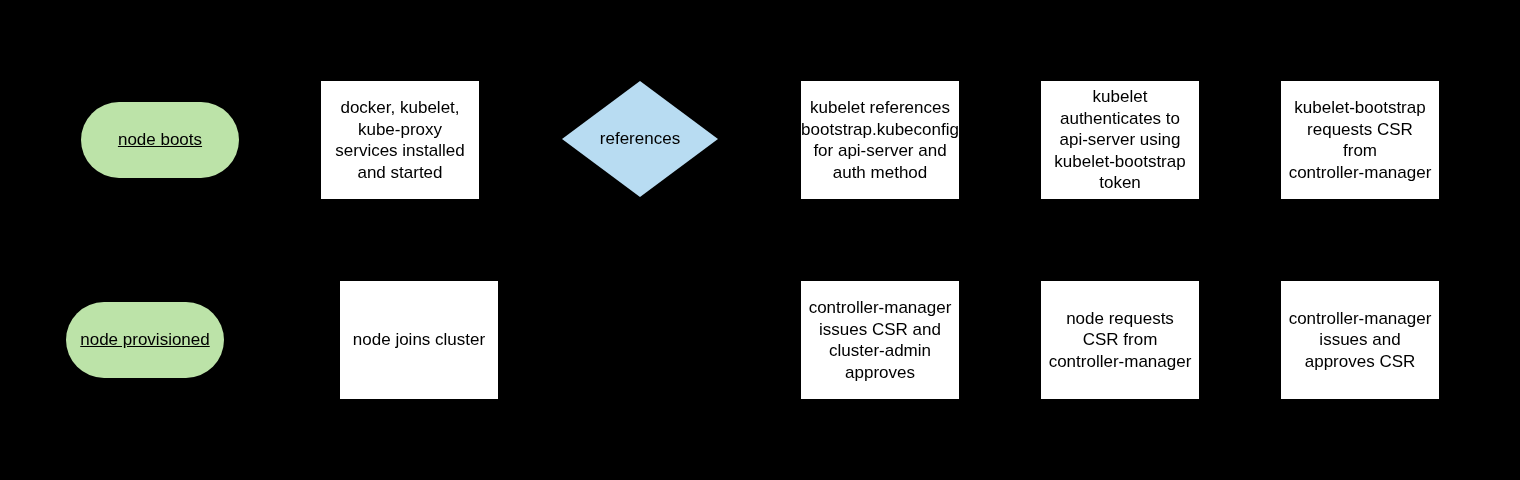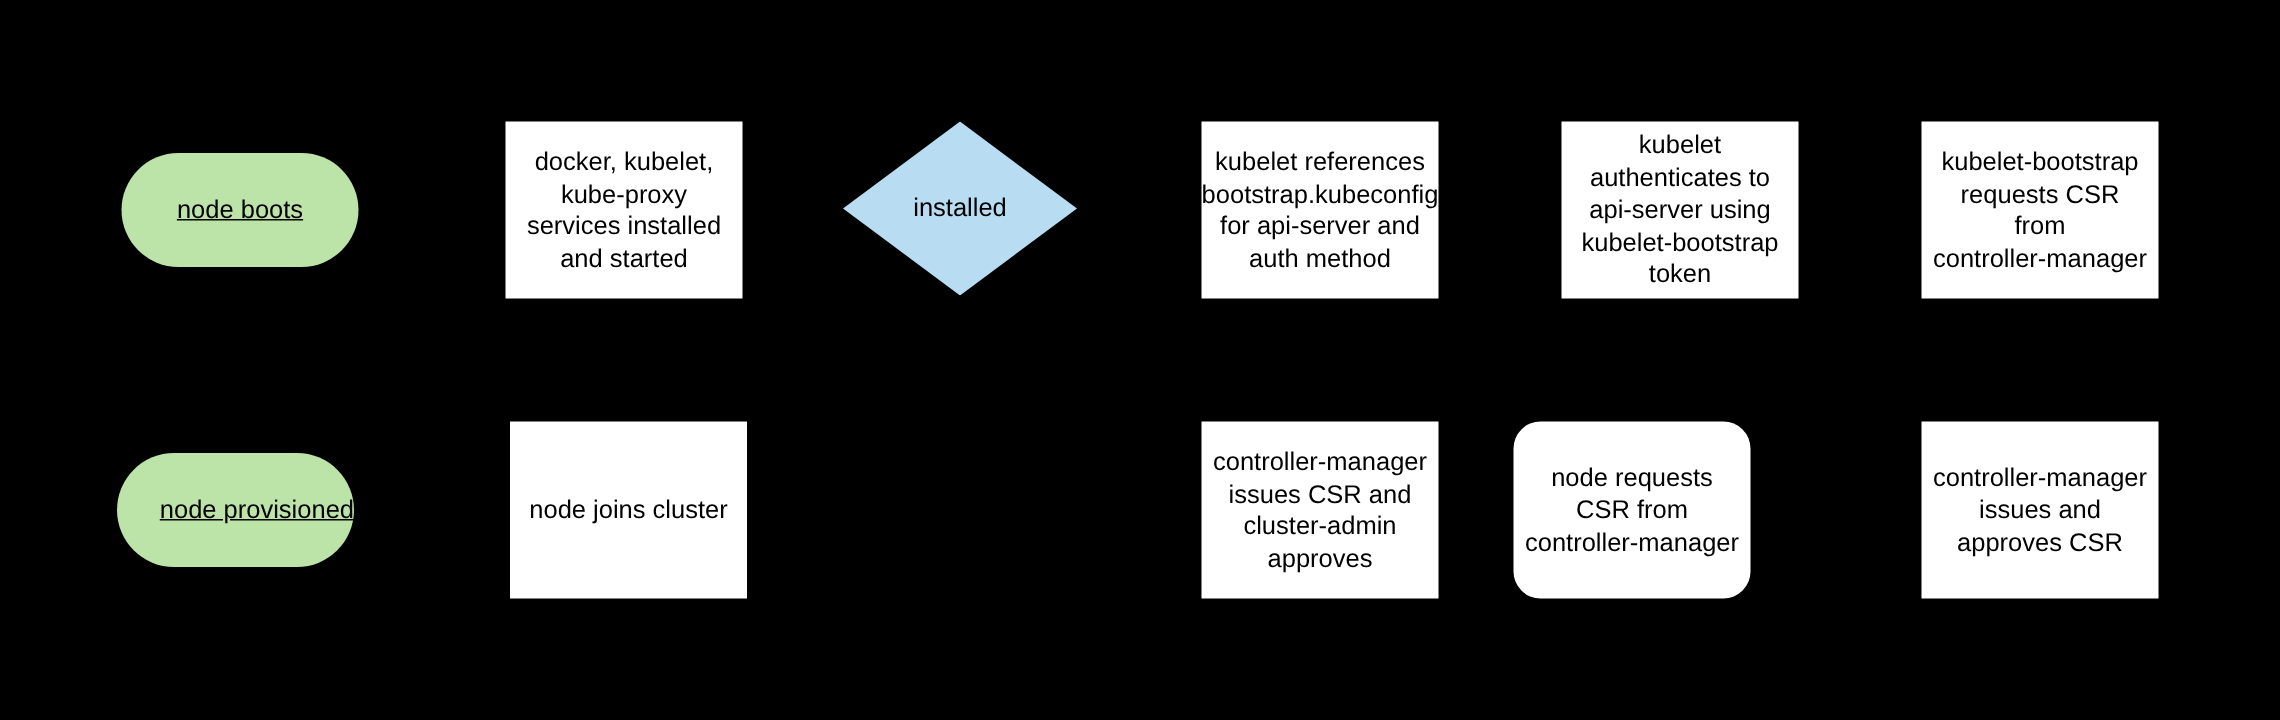--- a/index.html
+++ b/index.html
@@ -49,30 +49,30 @@
   .decision svg {
     position: absolute;
     left: 0;
     top: 0;
   }
   .decision .label {
     position: relative;
   }
   
   .t1 { left: 81px;   top: 102px; }
-  .p1 { left: 321px;  top: 81px; margin-left: 16px; }
+  .p1 { left: 321px;  top: 81px; }
   .d1 { left: 562px;  top: 81px; }
   .p2 { left: 801px;  top: 81px; }
   .p3 { left: 1041px; top: 81px; }
   .p4 { left: 1281px; top: 81px; }
-  .t2 { left: 78px;   top: 302px; justify-content: flex-end; }
+  .t2 { left: 66px;   top: 302px; }
   .p5 { left: 340px;  top: 281px; }
   .p6 { left: 561px;  top: 281px; }
   .p7 { left: 801px;  top: 281px; }
-  .p8 { left: 1009px; top: 281px; border-radius: 18px; }
+  .p8 { left: 1041px; top: 281px; }
   .p9 { left: 1281px; top: 281px; }
 </style>
 </head>
 <body>
 
 <div class="canvas">
 
   <div class="node terminal t1">
     <span class="label">node boots</span>
   </div>
@@ -81,21 +81,21 @@
     <span class="label">docker, kubelet,
 kube-proxy
 services installed
 and started</span>
   </div>
 
   <div class="node decision d1">
     <svg width="156" height="116" viewBox="0 0 156 116" aria-hidden="true">
       <polygon points="78,0 156,58 78,116 0,58" class="diamond-poly" fill="#b8dcf2"></polygon>
     </svg>
-    <span class="label">installed</span>
+    <span class="label">references</span>
   </div>
 
   <div class="node process p2">
     <span class="label">kubelet references
 bootstrap.kubeconfig
 for api-server and
 auth method</span>
   </div>
 
   <div class="node process p3">

